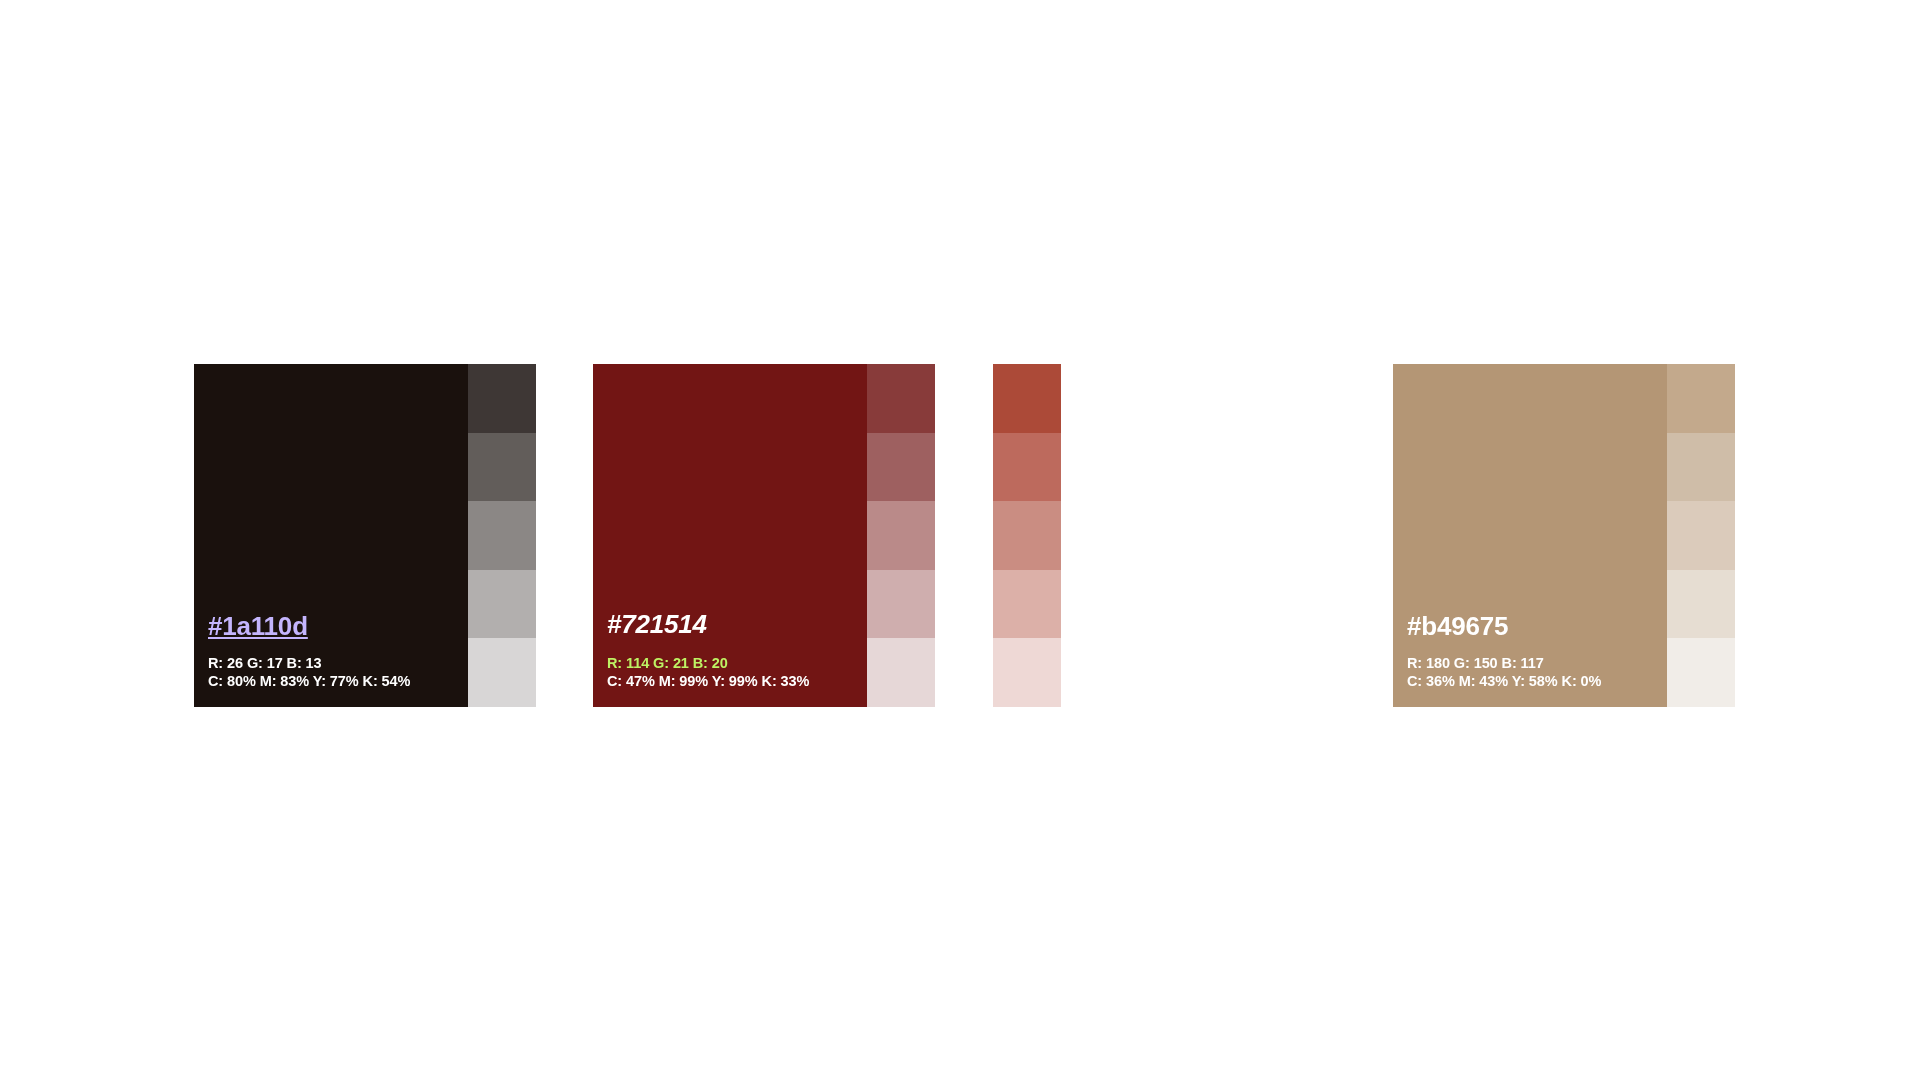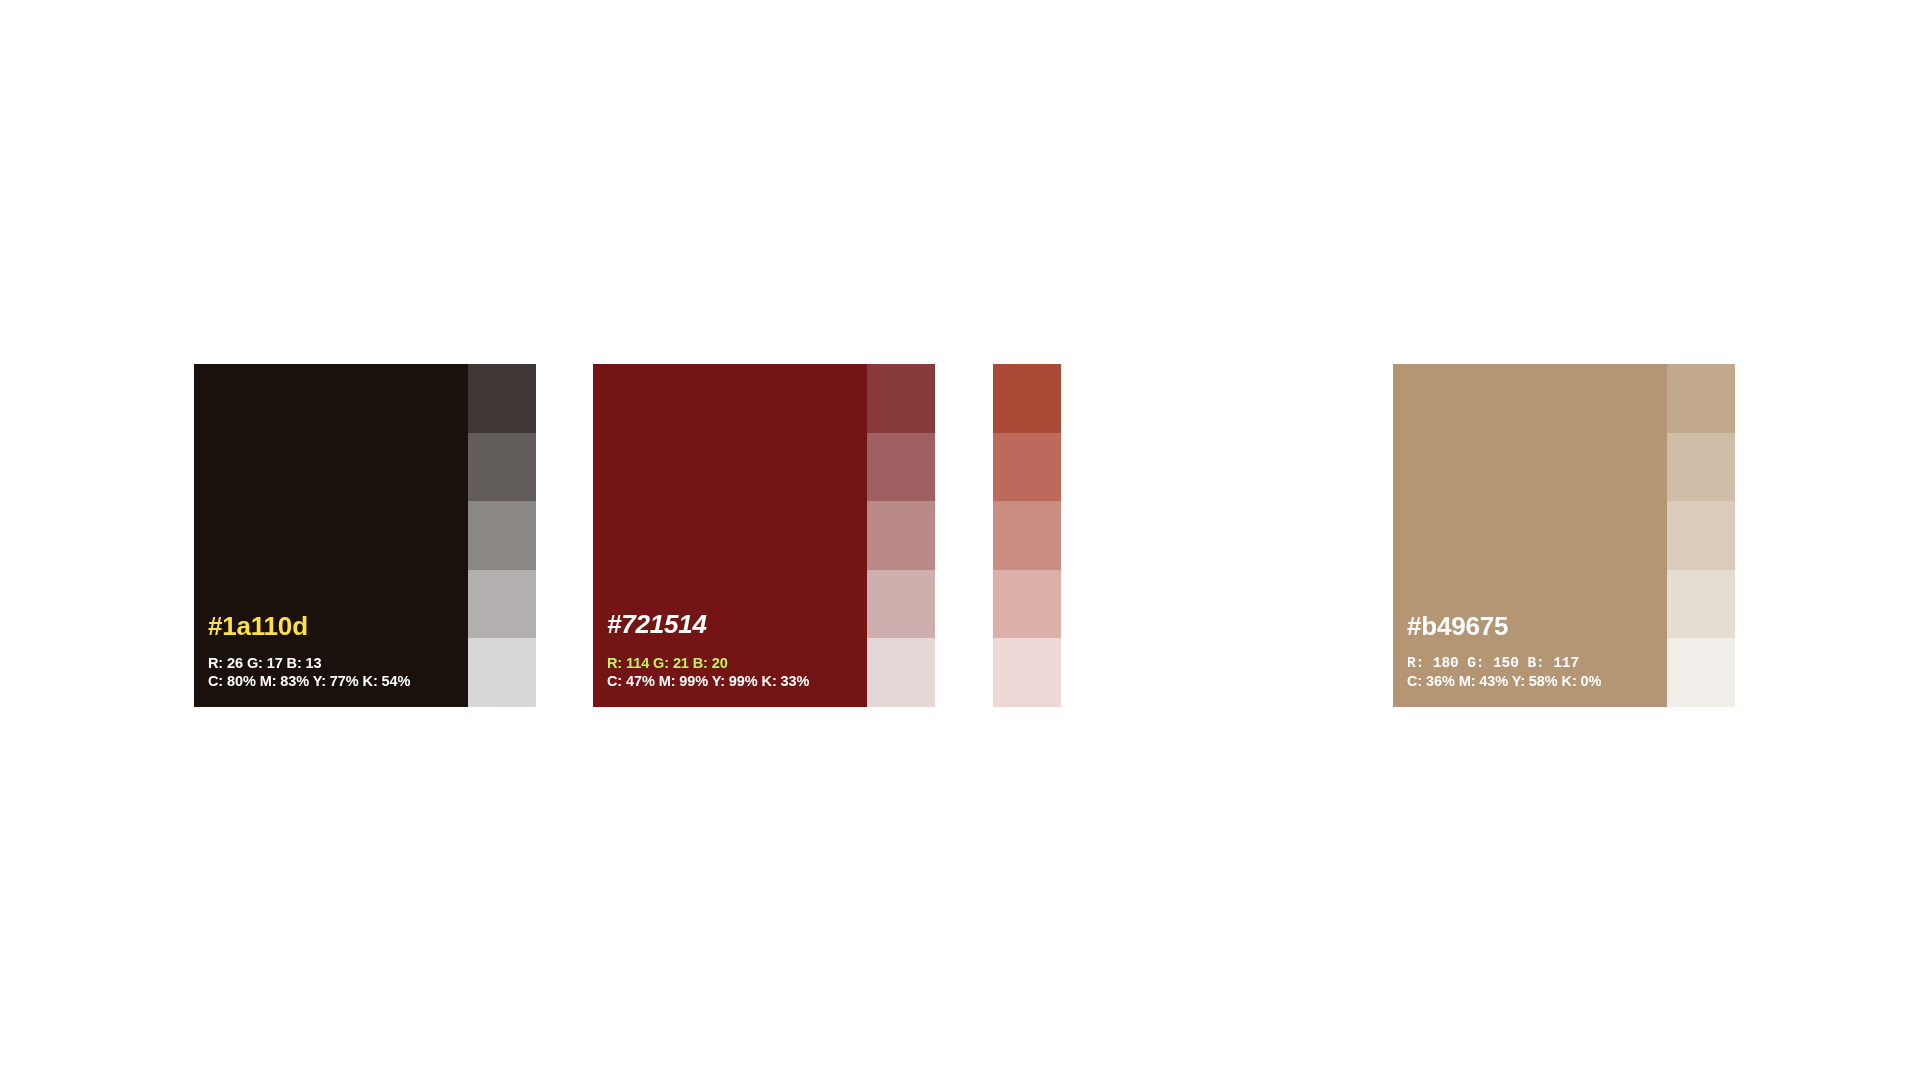--- a/index.html
+++ b/index.html
@@ -87,21 +87,21 @@
   }
 </style>
 </head>
 <body style="background-color: rgb(255, 255, 255);">
 
 <div id="palette-board" style="background-color: rgb(255, 255, 255);">
 
   <div class="swatch-card" data-index="0">
     <div class="swatch-main" style="background-color: rgb(26, 17, 13);">
       <div class="swatch-text-block">
-        <div class="swatch-hex" style="color: #fde047;">#1a110d</div>
+        <div class="swatch-hex" style="color: #c4b5fd; text-decoration: underline;">#1a110d</div>
         <div class="swatch-rgb" style="color: rgb(255, 255, 255);">R: 26 G: 17 B: 13</div>
         <div class="swatch-cmyk" style="color: rgb(255, 255, 255);">C: 80% M: 83% Y: 77% K: 54%</div>
       </div>
     </div>
     <div class="swatch-tints">
       <div class="tint-cell" style="background-color: rgb(62, 55, 53);"></div>
       <div class="tint-cell" style="background-color: rgb(98, 93, 90);"></div>
       <div class="tint-cell" style="background-color: rgb(139, 135, 133);"></div>
       <div class="tint-cell" style="background-color: rgb(178, 175, 174);"></div>
       <div class="tint-cell" style="background-color: rgb(216, 214, 214);"></div>
@@ -132,21 +132,21 @@
       <div class="tint-cell" style="background-color: rgb(202, 141, 130);"></div>
       <div class="tint-cell" style="background-color: rgb(220, 176, 168);"></div>
       <div class="tint-cell" style="background-color: rgb(238, 216, 213);"></div>
     </div>
   </div>
 
   <div class="swatch-card" data-index="3">
     <div class="swatch-main" style="background-color: rgb(180, 150, 117);">
       <div class="swatch-text-block">
         <div class="swatch-hex" style="color: rgb(255, 255, 255);">#b49675</div>
-        <div class="swatch-rgb" style="color: rgb(255, 255, 255); font-family: Liberation Mono, monospace;">R: 180 G: 150 B: 117</div>
+        <div class="swatch-rgb" style="color: rgb(255, 255, 255);">R: 180 G: 150 B: 117</div>
         <div class="swatch-cmyk" style="color: rgb(255, 255, 255);">C: 36% M: 43% Y: 58% K: 0%</div>
       </div>
     </div>
     <div class="swatch-tints">
       <div class="tint-cell" style="background-color: rgb(195, 169, 140);"></div>
       <div class="tint-cell" style="background-color: rgb(207, 189, 168);"></div>
       <div class="tint-cell" style="background-color: rgb(219, 203, 187);"></div>
       <div class="tint-cell" style="background-color: rgb(230, 221, 210);"></div>
       <div class="tint-cell" style="background-color: rgb(241, 237, 232);"></div>
     </div>

